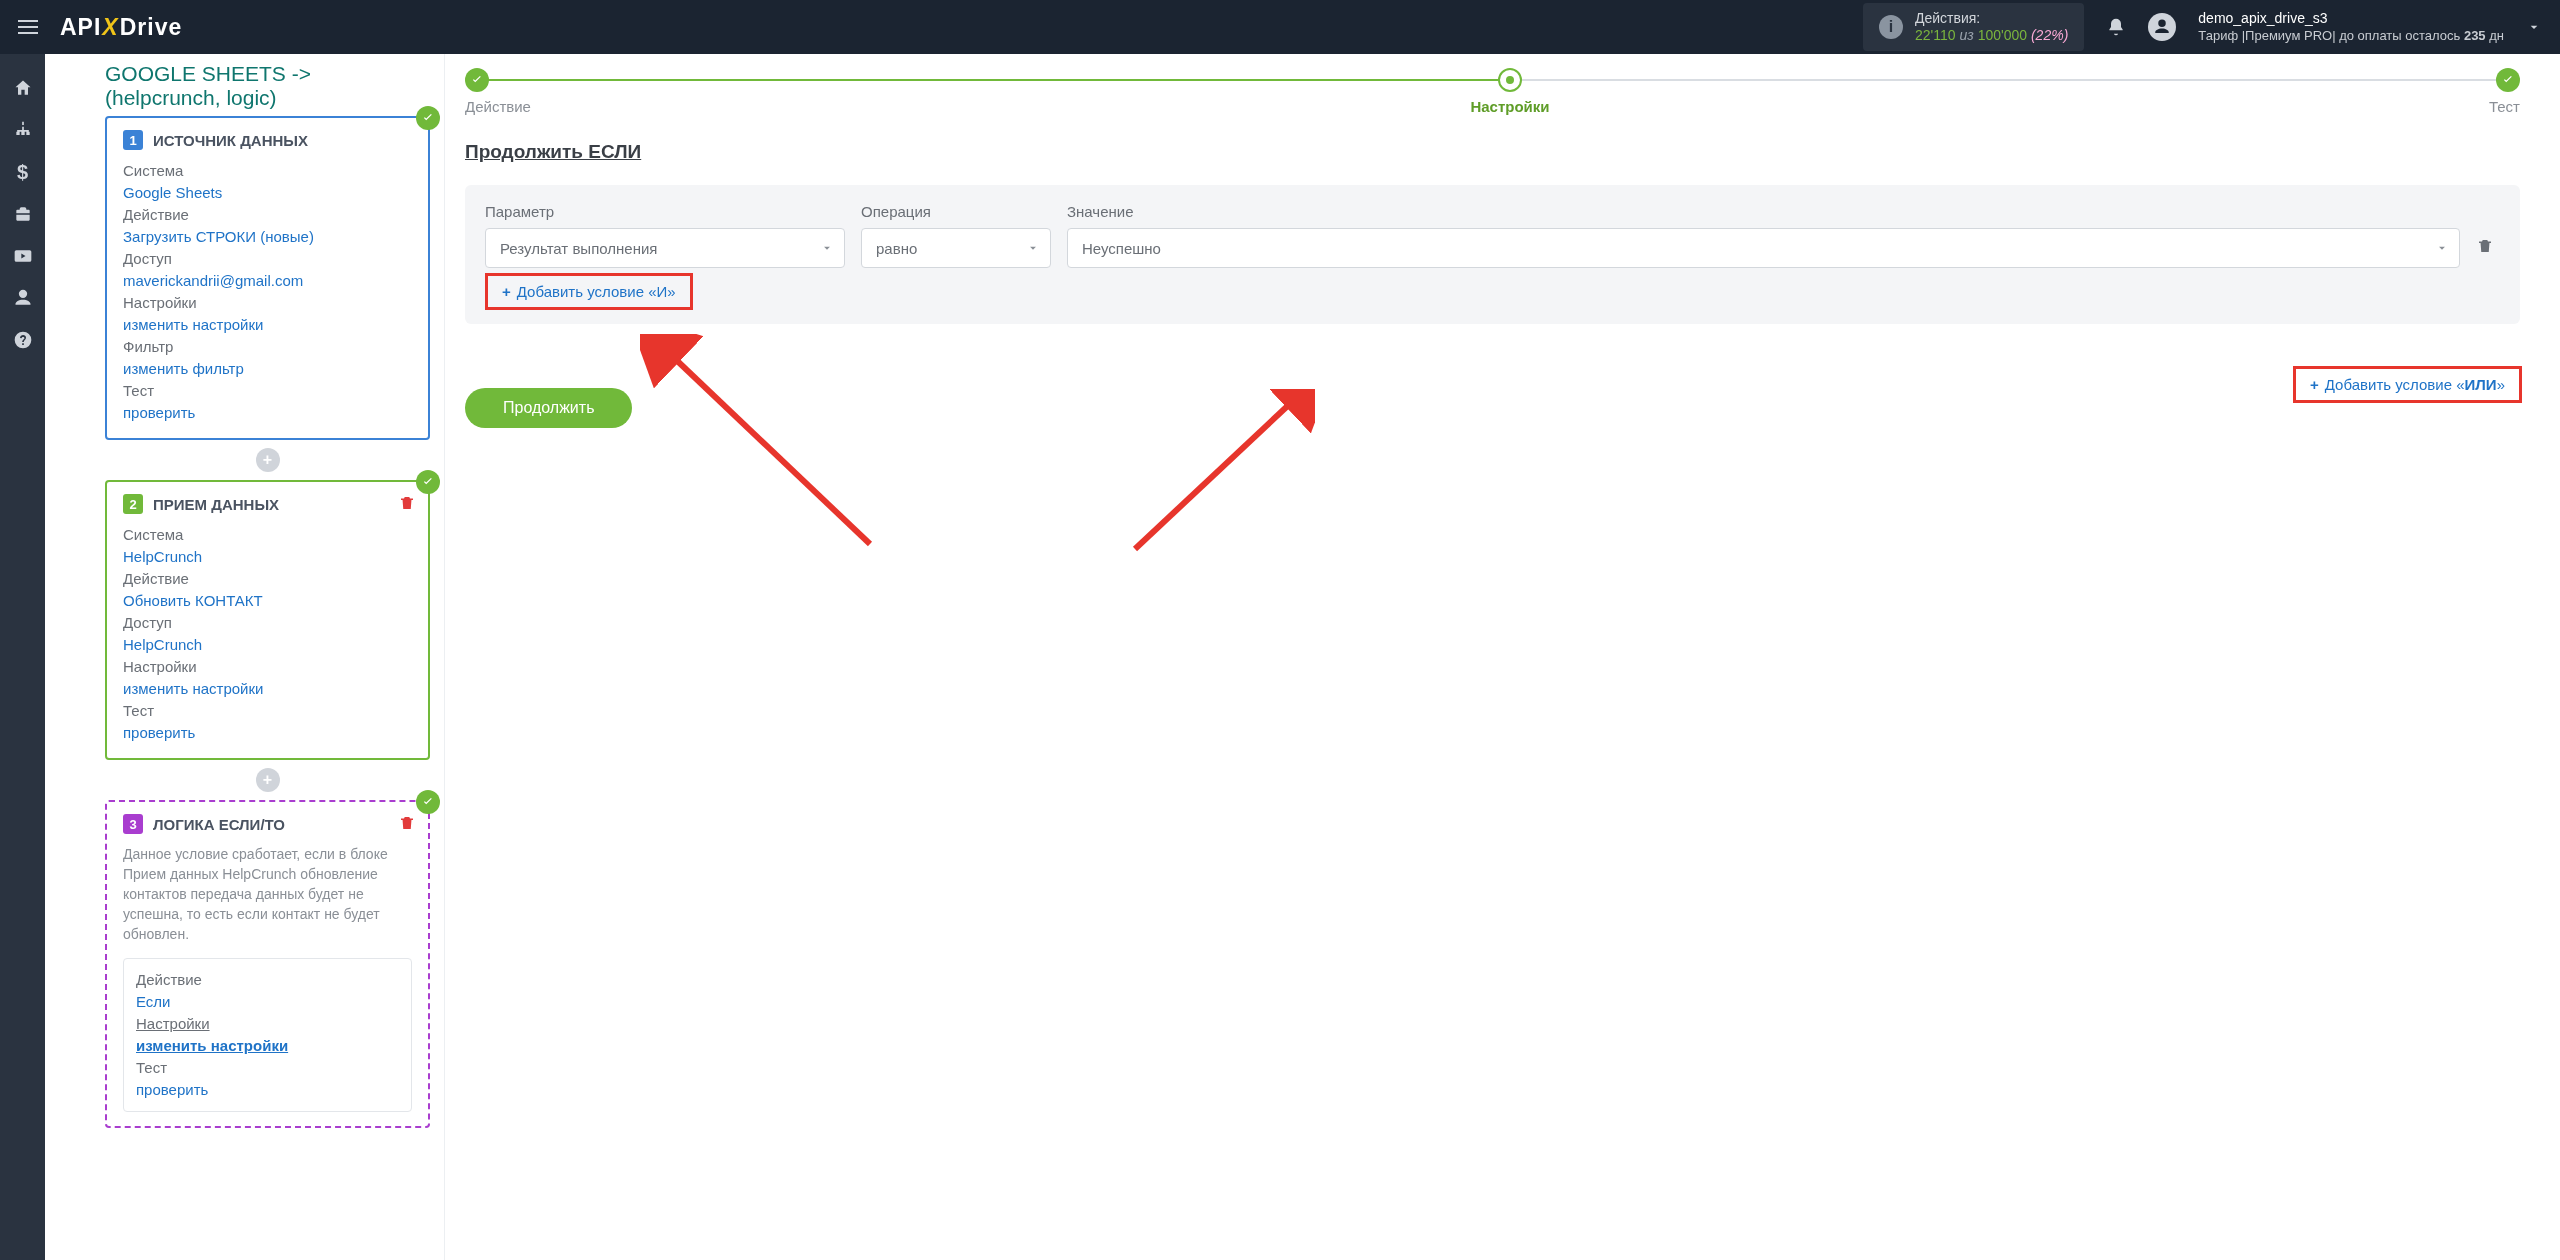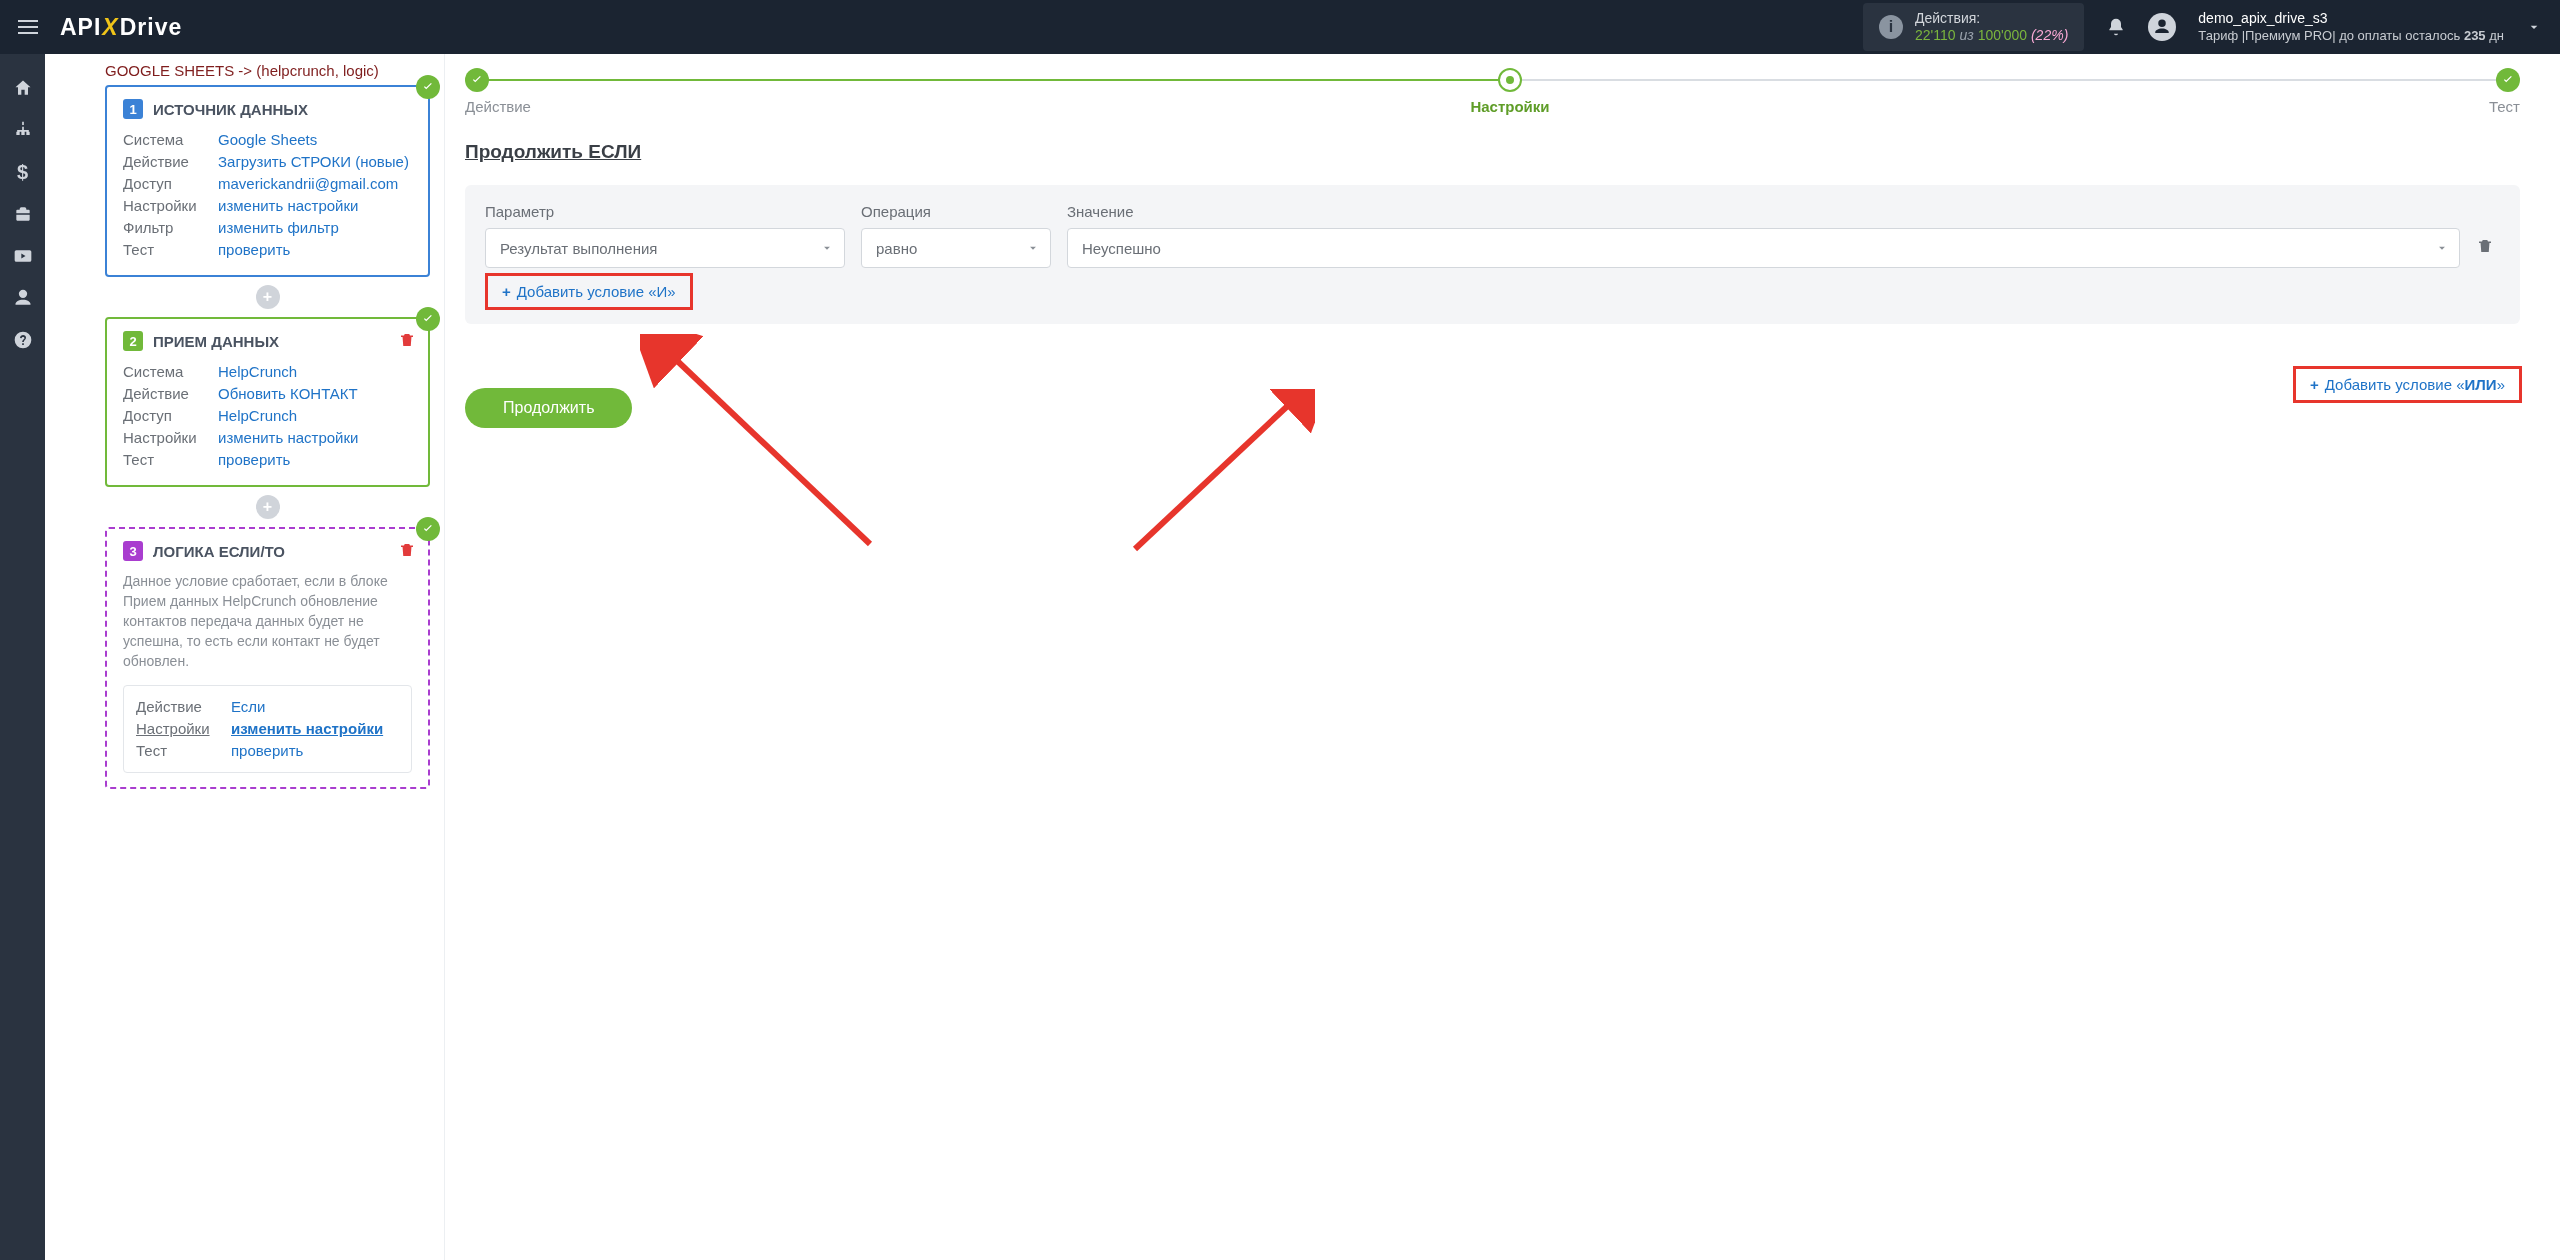--- a/index.html
+++ b/index.html
@@ -32,34 +32,34 @@
 .rail { position: absolute; top: 54px; left: 0; width: 45px; bottom: 0; background: #2a3340; display: flex; flex-direction: column; align-items: center; padding-top: 24px; gap: 22px; }
 .rail svg, .rail .dollar { width: 20px; height: 20px; fill: #cfd4db; cursor: pointer; }
 .rail .dollar { color:#cfd4db; font-size:20px; font-weight:700; text-align:center; line-height:20px; }
 
 
 .body { position: absolute; top: 54px; left: 45px; right: 0; bottom: 0; display: flex; background: #eceff2; }
 .left-col { width: 400px; background: #ffffff; border-right: 1px solid #eceff2; padding: 8px 14px 20px 20px; overflow: hidden; }
 .right-col { flex: 1; background: #ffffff; padding: 14px 40px 40px 20px; position: relative; }
 
 
-.breadcrumb { color: #7f1d1d; font-size: 15px; padding: 0 0 6px 40px; }
+.breadcrumb { color: #0f766e; font-size: 21px; padding: 0 0 6px 40px; }
 .card { border: 2px solid; border-radius: 4px; padding: 12px 16px 14px; margin-left: 40px; position: relative; background:#fff; }
 .card.blue  { border-color: #3b82d6; }
 .card.green { border-color: #71b93a; }
 .card.purple { border-color: #a93dcf; border-style: dashed; }
 .card .check-badge { position: absolute; top: -12px; right: -12px; width: 24px; height: 24px; border-radius: 50%; background: #71b93a; display:flex; align-items:center; justify-content:center; }
 .card .check-badge svg { width: 14px; height: 14px; fill: #fff; }
 .card .trash-icon { position: absolute; top: 12px; right: 12px; color: #e23b3b; cursor:pointer; }
 .card h3 { display:flex; align-items:center; gap:10px; font-size: 15px; font-weight: 700; color:#4a5361; margin-bottom: 10px;}
 .card h3 .num { display:inline-flex; width:20px; height:20px; align-items:center; justify-content:center; color:#fff; font-size:13px; border-radius:3px; }
 .card.blue  .num { background:#3b82d6; }
 .card.green .num { background:#71b93a; }
 .card.purple .num { background:#a93dcf; }
-.card .row { display:flex; font-size:15px; line-height:22px; }
+.card .row { display:flex; font-size:15px; line-height:22px;flex-direction:column; }
 .card .row .k { width: 95px; color:#6a6f76; }
 .card .row .v { color:#1f73c7; cursor:pointer; }
 .card .desc { color:#8a8f96; font-size:14px; line-height:20px; margin-bottom:14px; }
 .card .innerbox { border:1px solid #e3e6ea; border-radius:4px; padding:10px 12px; }
 .card.purple .row .k.settings-k { color:#6a6f76; text-decoration: underline; }
 .card.purple .row .v.settings-v { font-weight:700; text-decoration: underline; }
 .plus-bubble { width:24px; height:24px; border-radius:50%; background:#d0d4da; margin: 8px auto; margin-left: calc(40px + 50% - 32px); display:flex; align-items:center; justify-content:center; color:#fff; font-size:16px; font-weight:700; cursor:pointer; }
 
 
 .stepper { display:flex; align-items:center; justify-content:space-between; position:relative; margin:0 0 26px; }

